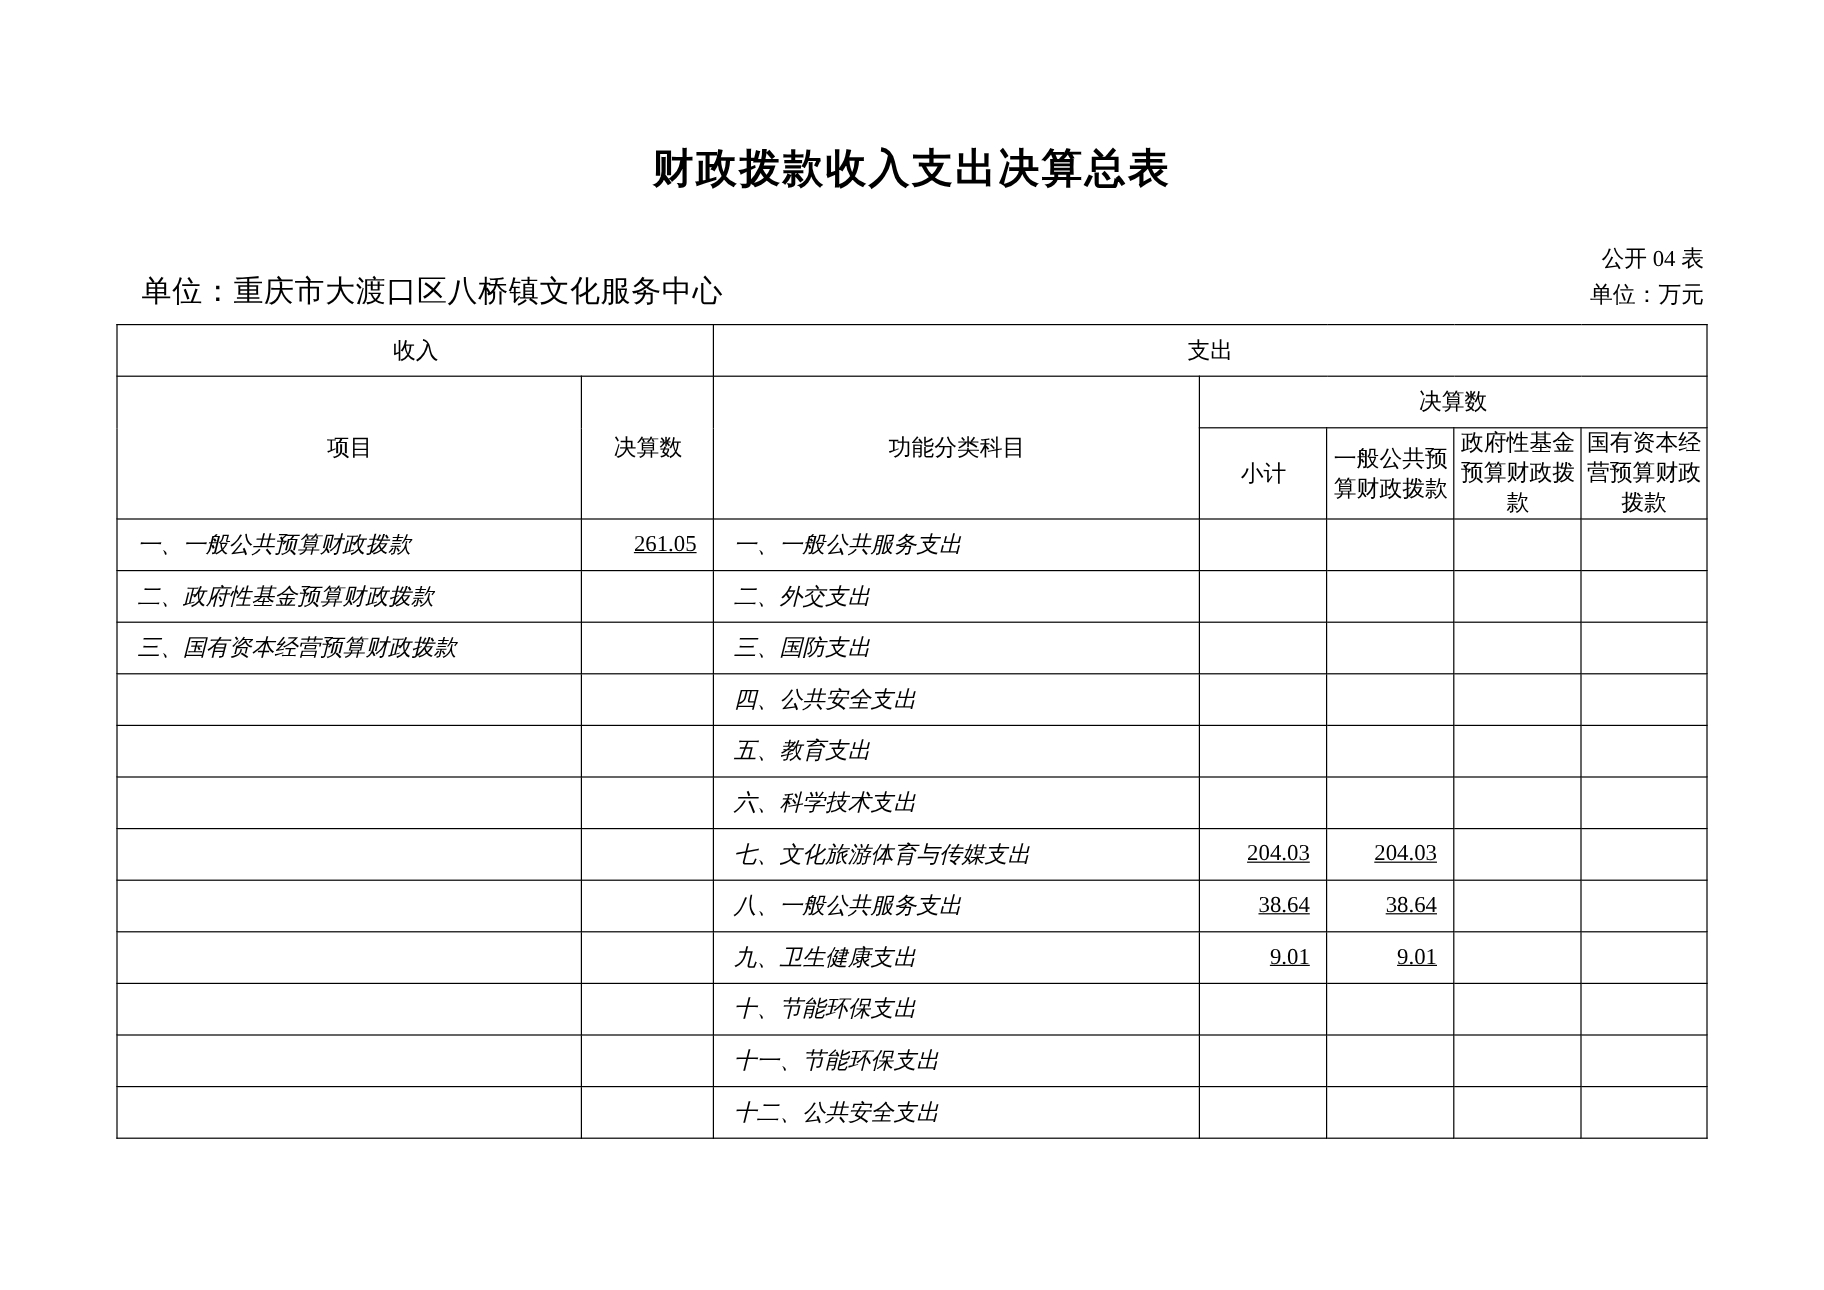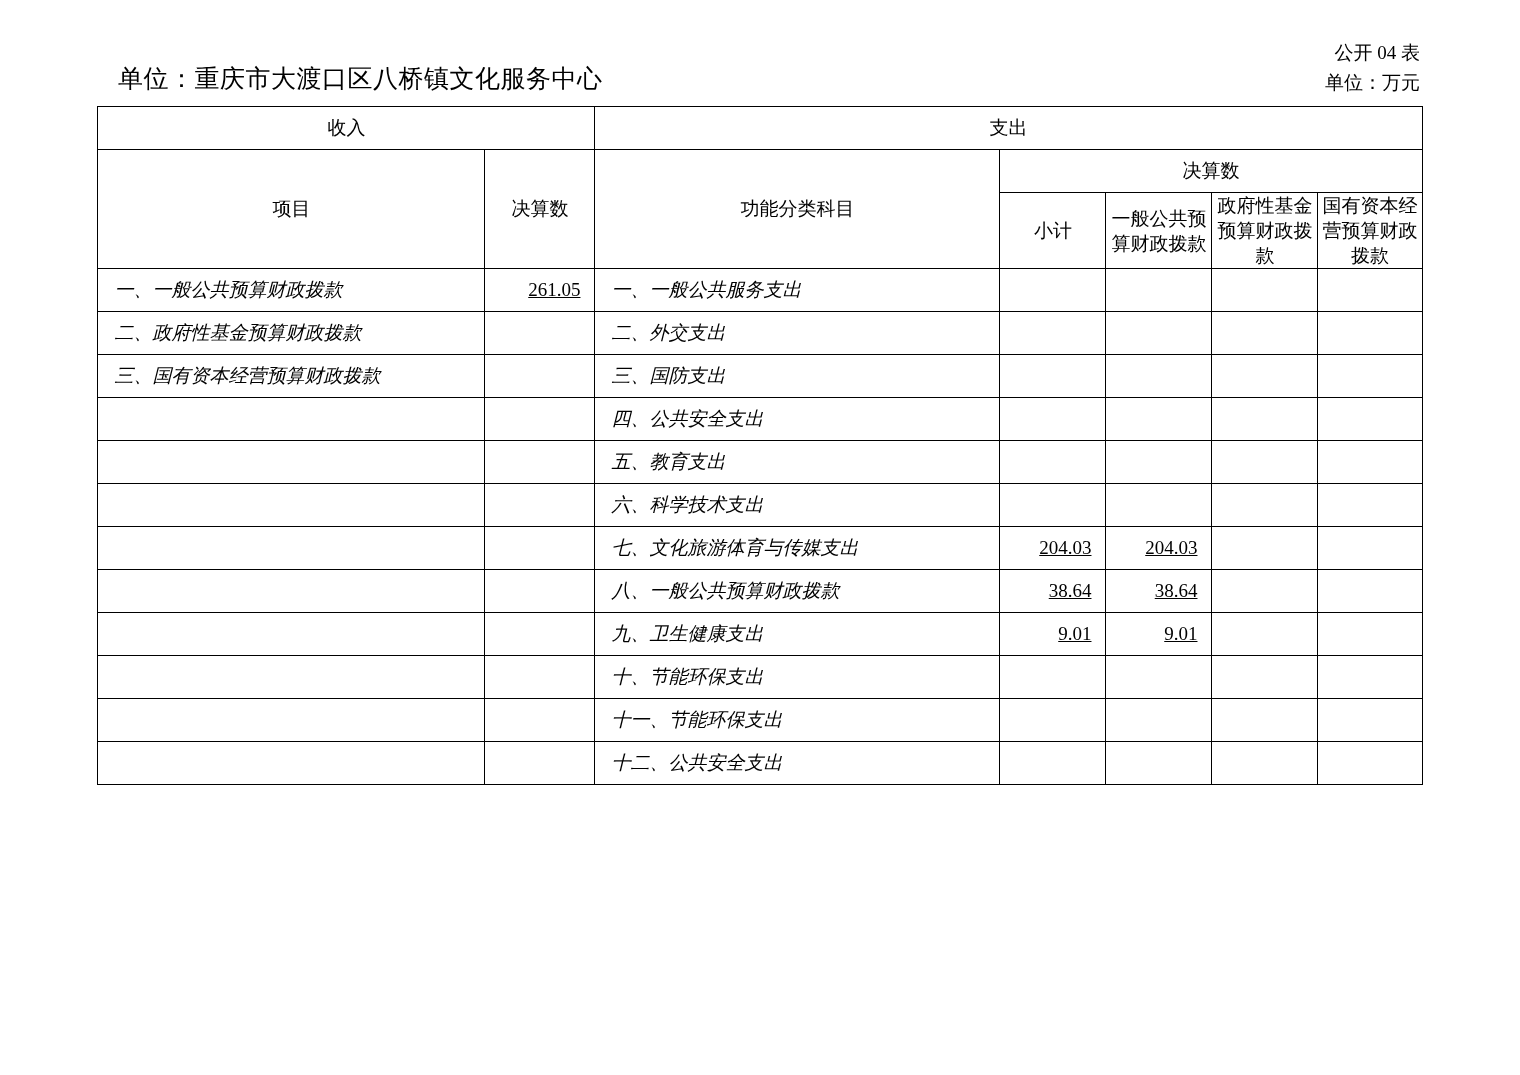--- a/index.html
+++ b/index.html
@@ -79,20 +79,21 @@
     bottom: 58px;
     text-align: center;
     font-size: 18px;
   }
 </style>
 </head>
 <body>
 
 <div class="page">
 
+  <h1 class="doc-title">财政拨款收入支出决算总表</h1>
 
   <div class="meta-row">
     <div class="meta-left">单位：重庆市大渡口区八桥镇文化服务中心</div>
     <div class="meta-right">
       <div>公开 04 表</div>
       <div>单位：万元</div>
     </div>
   </div>
 
   <table class="main">
@@ -191,21 +192,21 @@
         <td class="c-left row-cell">七、文化旅游体育与传媒支出</td>
         <td class="c-right row-cell">204.03</td>
         <td class="c-right row-cell">204.03</td>
         <td class="c-right row-cell"></td>
         <td class="c-right row-cell"></td>
       </tr>
 
       <tr>
         <td class="c-left row-cell"></td>
         <td class="c-right row-cell"></td>
-        <td class="c-left row-cell">八、一般公共预算财政拨款</td>
+        <td class="c-left row-cell">八、一般公共服务支出</td>
         <td class="c-right row-cell">38.64</td>
         <td class="c-right row-cell">38.64</td>
         <td class="c-right row-cell"></td>
         <td class="c-right row-cell"></td>
       </tr>
 
       <tr>
         <td class="c-left row-cell"></td>
         <td class="c-right row-cell"></td>
         <td class="c-left row-cell">九、卫生健康支出</td>

